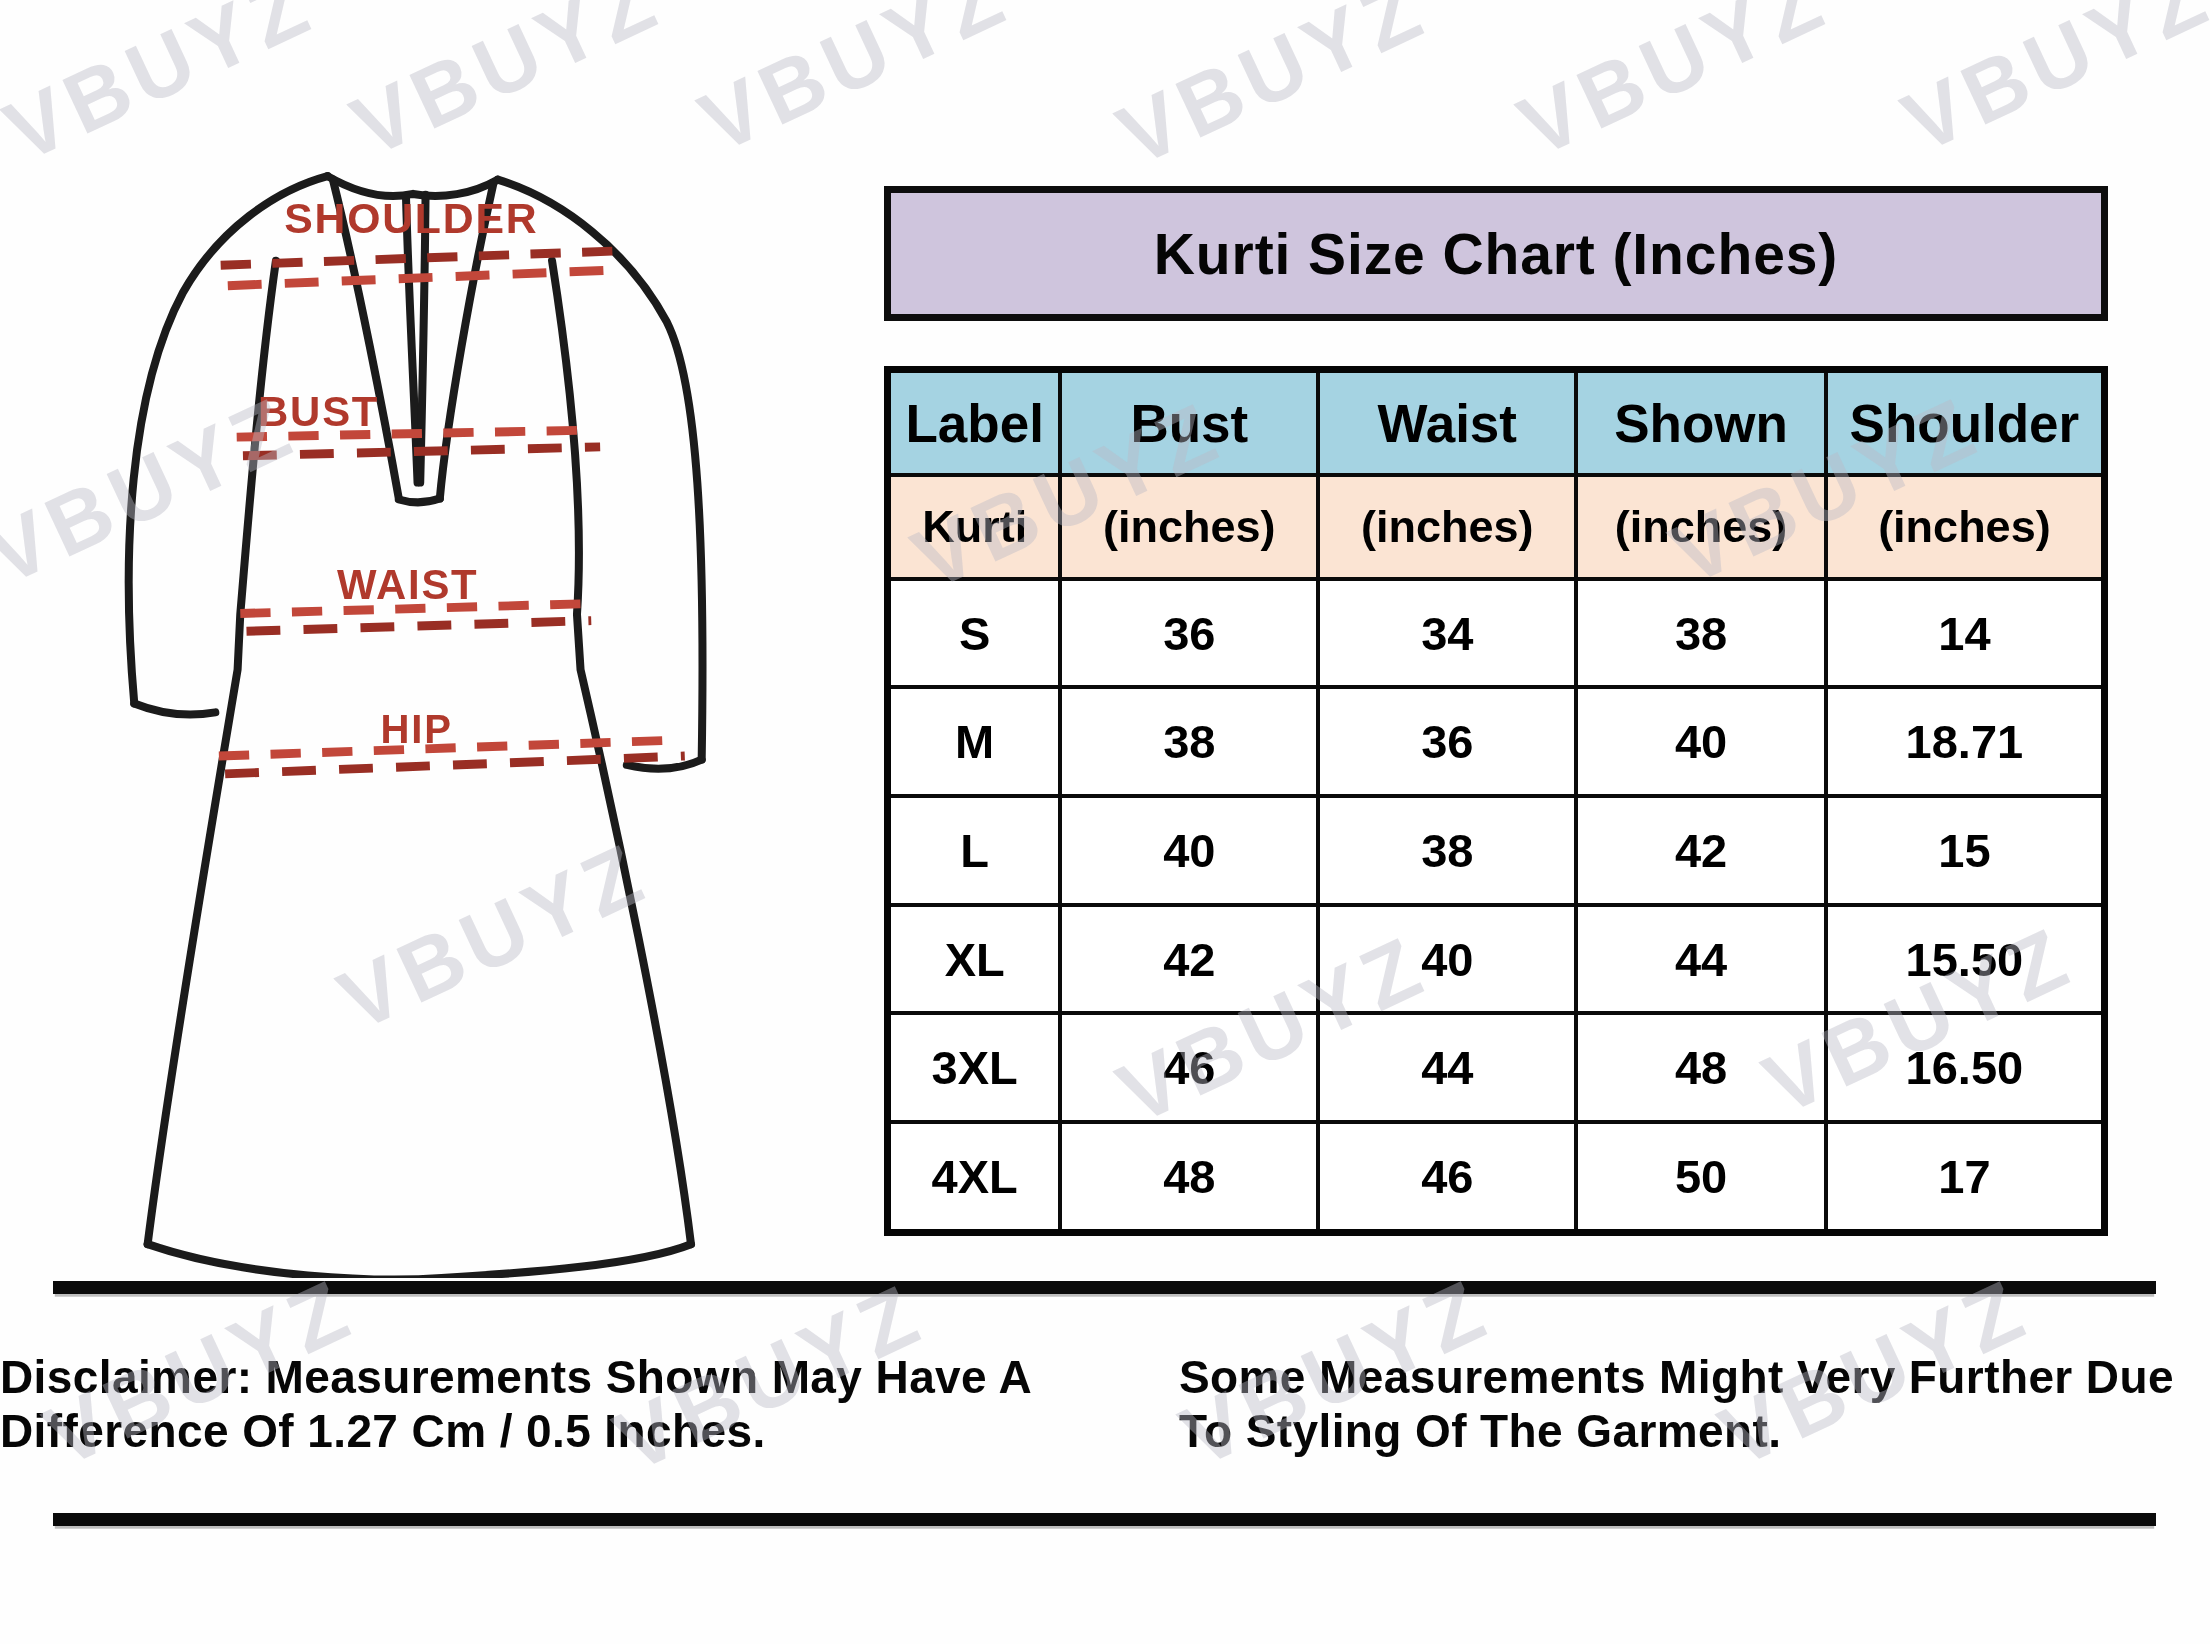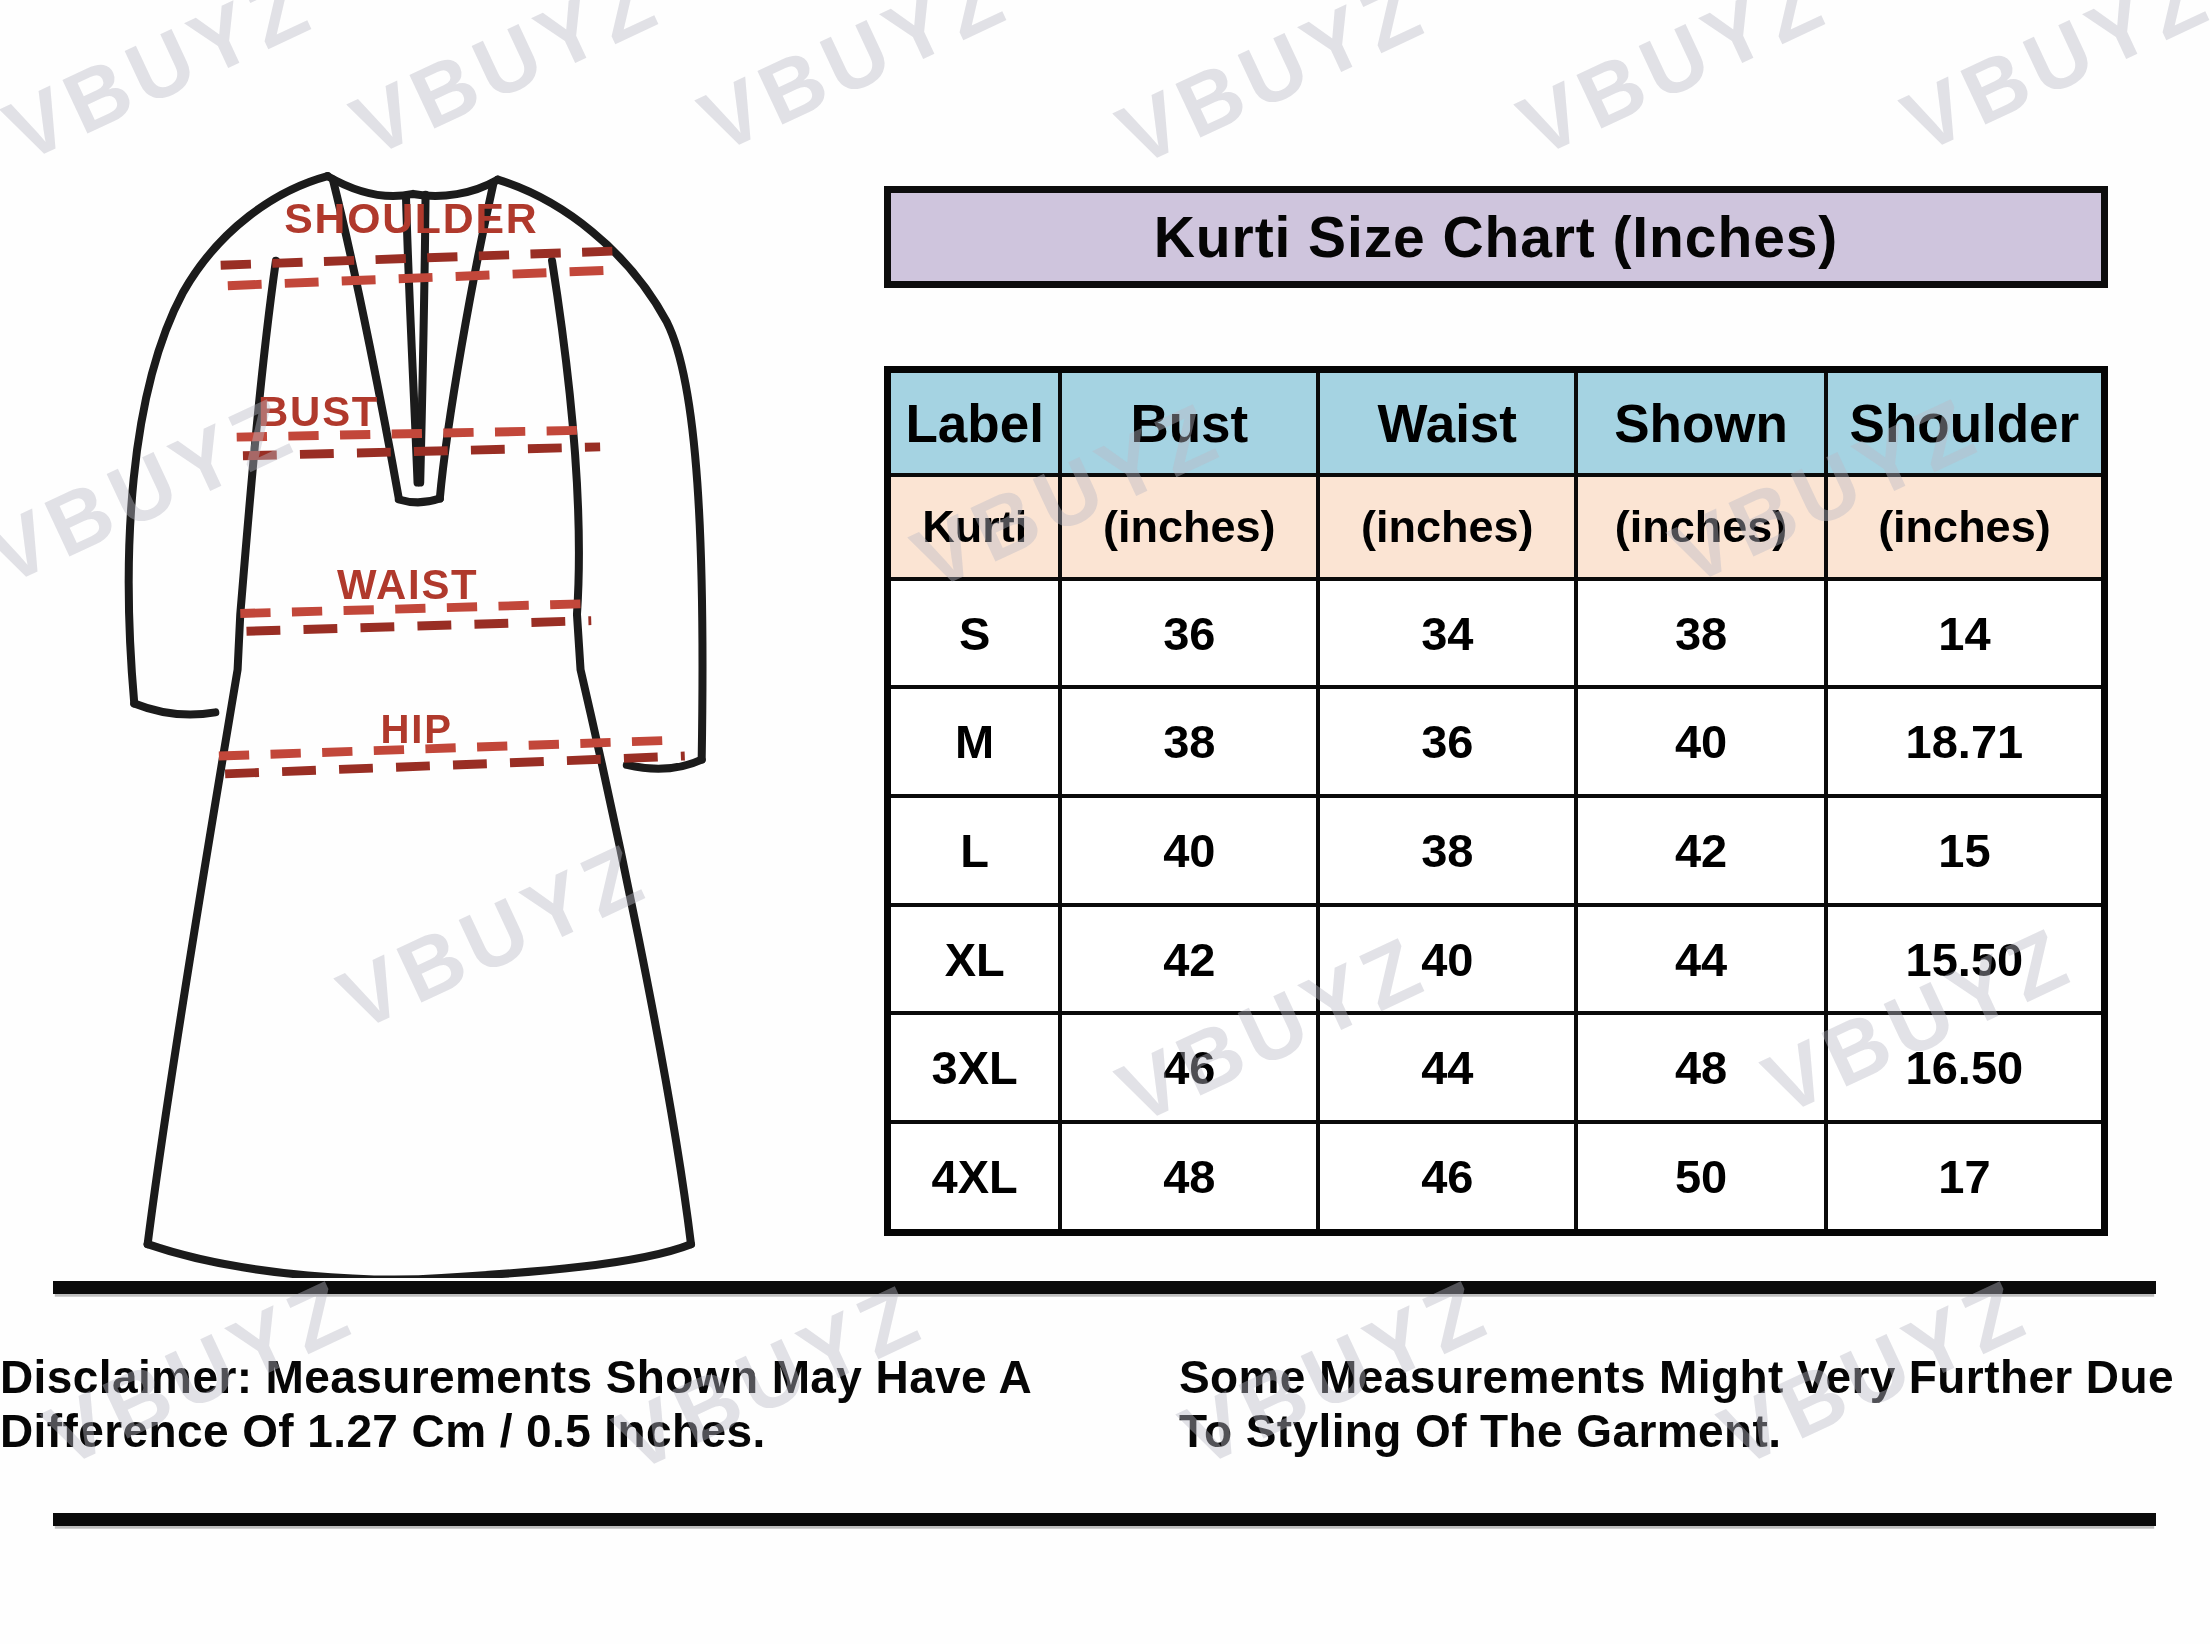--- a/index.html
+++ b/index.html
@@ -7,21 +7,21 @@
     width:2211px;height:1644px;background:#ffffff;overflow:hidden;position:relative;
     font-family:"Liberation Sans","DejaVu Sans",sans-serif;
   }
   .page{position:absolute;inset:0;width:2211px;height:1644px;background:#fefefe;}
 
   
   .kurti{position:absolute;left:85px;top:169px;width:633px;height:1109px;}
 
   
   .title-box{
-    position:absolute;left:884px;top:186px;width:1224px;height:102px;
+    position:absolute;left:884px;top:186px;width:1224px;height:135px;
     background:#cfc5dd;border:7.1px solid #0d0d0d;box-sizing:border-box;
     display:flex;align-items:center;justify-content:center;
   }
   .title-box span{font-size:57px;font-weight:bold;color:#050505;letter-spacing:0.9px;}
 
   
   table.size-table{
     position:absolute;left:884px;top:366px;width:1224px;height:870px;
     border-collapse:collapse;table-layout:fixed;background:#ffffff;
     border:7.1px solid #050505;

